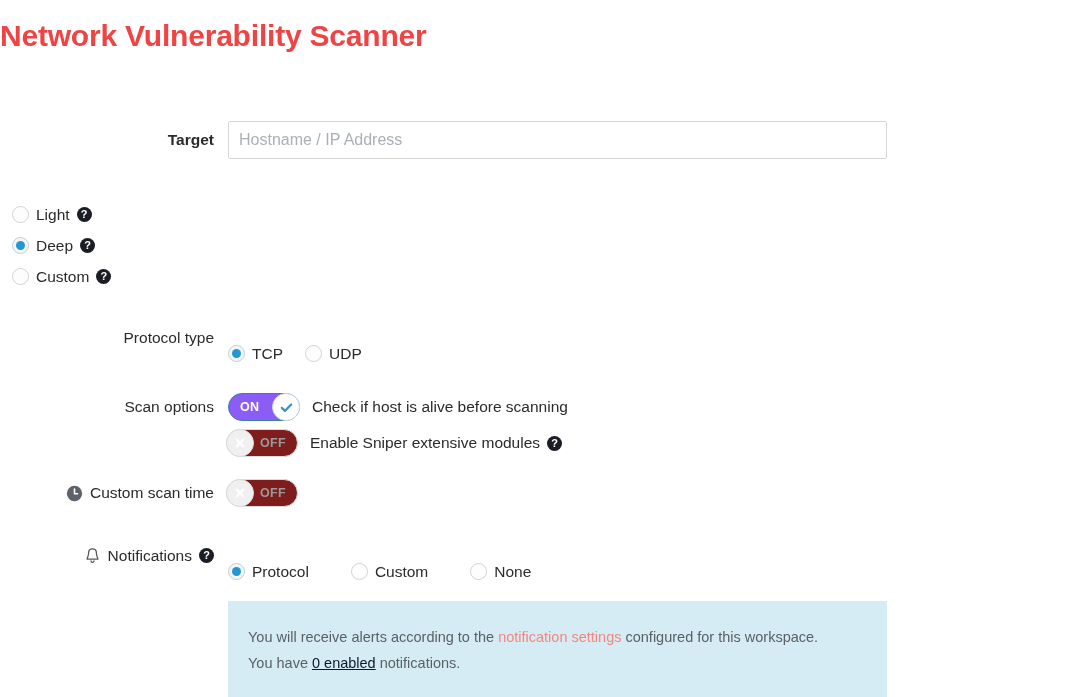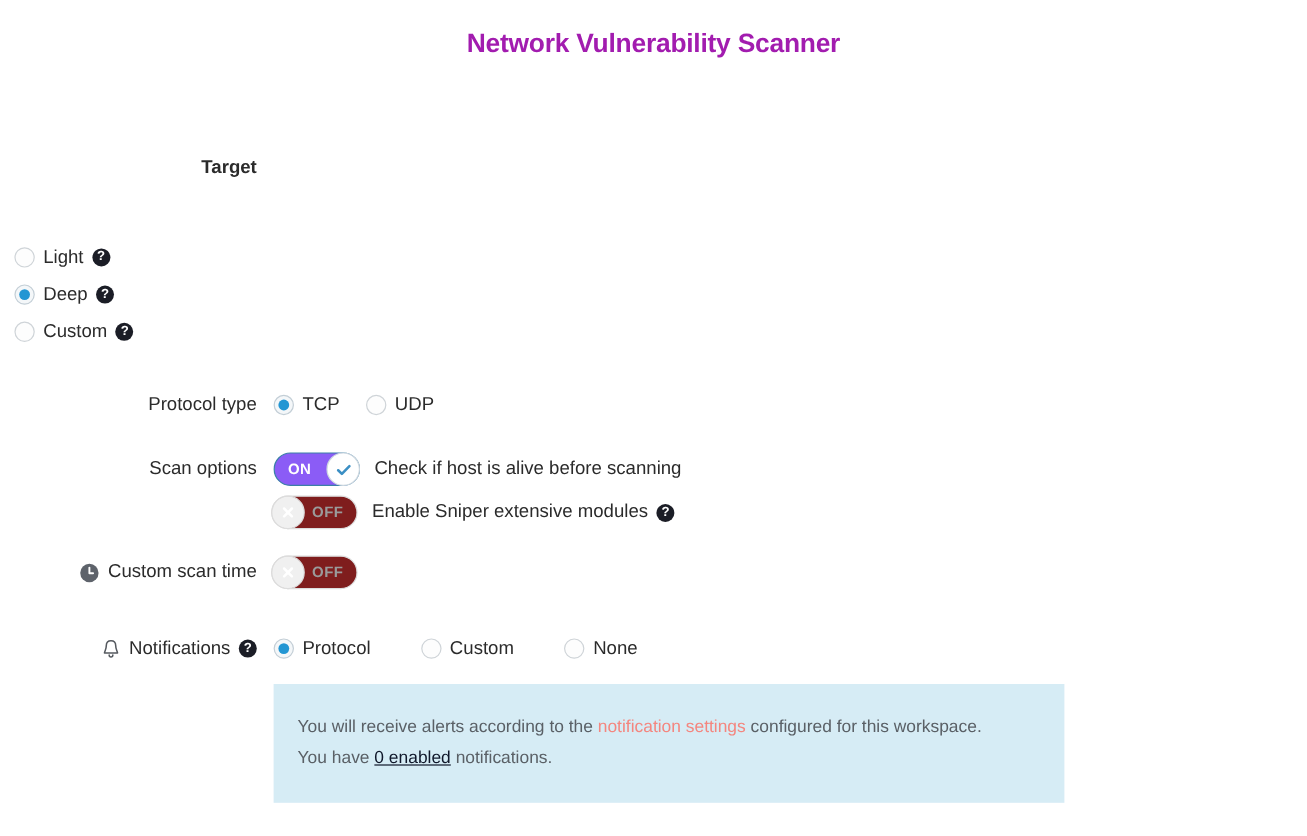--- a/index.html
+++ b/index.html
@@ -11,24 +11,23 @@
     width: 1089px;
     height: 697px;
     font-family: "Liberation Sans", sans-serif;
     color: #2b2b2b;
     overflow: hidden;
     position: relative;
   }
 
   
   .page-title {
-    text-align: center;
-    font-size: 22px;
+    font-size: 30px;
     font-weight: bold;
-    color: #a21caf;
+    color: #ef4444;
     letter-spacing: -0.2px;
     margin: 0;
     padding-top: 16px;
     height: 40px;
     line-height: 40px;
   }
 
   
   .form {
     position: absolute;
@@ -201,21 +200,21 @@
   
   .scan-type-row { margin-top: 29px; }
   .protocol-row  { margin-top: 30px; }
   .scan-options-row { margin-top: 24px; }
   .sniper-row { margin-top: 8px; }
   .custom-time-row { margin-top: 22px; }
   .notifications-row { margin-top: 29px; }
   .banner-row { margin-top: 14px; justify-content: center; }
 
   .inline-group { display: flex; align-items: center; gap: 0; }
-  .inline-group .radio-item { margin-right: 22px; }
+  .inline-group .radio-item { margin-right: 22px; margin-top: 16px; }
   .inline-group .radio-item:last-child { margin-right: 0; }
 
   .notif-radios .radio-item { margin-right: 42px; }
   .notif-radios .radio-item:last-child { margin-right: 0; }
 
   
   .banner {
     width: 659px;
     box-sizing: border-box;
     background: #d6ecf5;
@@ -236,20 +235,23 @@
 </style>
 </head>
 <body>
 
 <h1 class="page-title">Network Vulnerability Scanner</h1>
 
 <div class="form">
 
   <div class="row target-row">
     <div class="label-col bold">Target</div>
+    <div class="field-col">
+      <input class="text-input" type="text" placeholder="Hostname / IP Address" style="">
+    </div>
   </div>
 
   <div class="row scan-type-row">
     <div class="field-col radio-stack">
       <div class="radio-item">
         <span class="radio"></span>
         <span>Light</span>
         <span class="help-icon">?</span>
       </div>
       <div class="radio-item">

